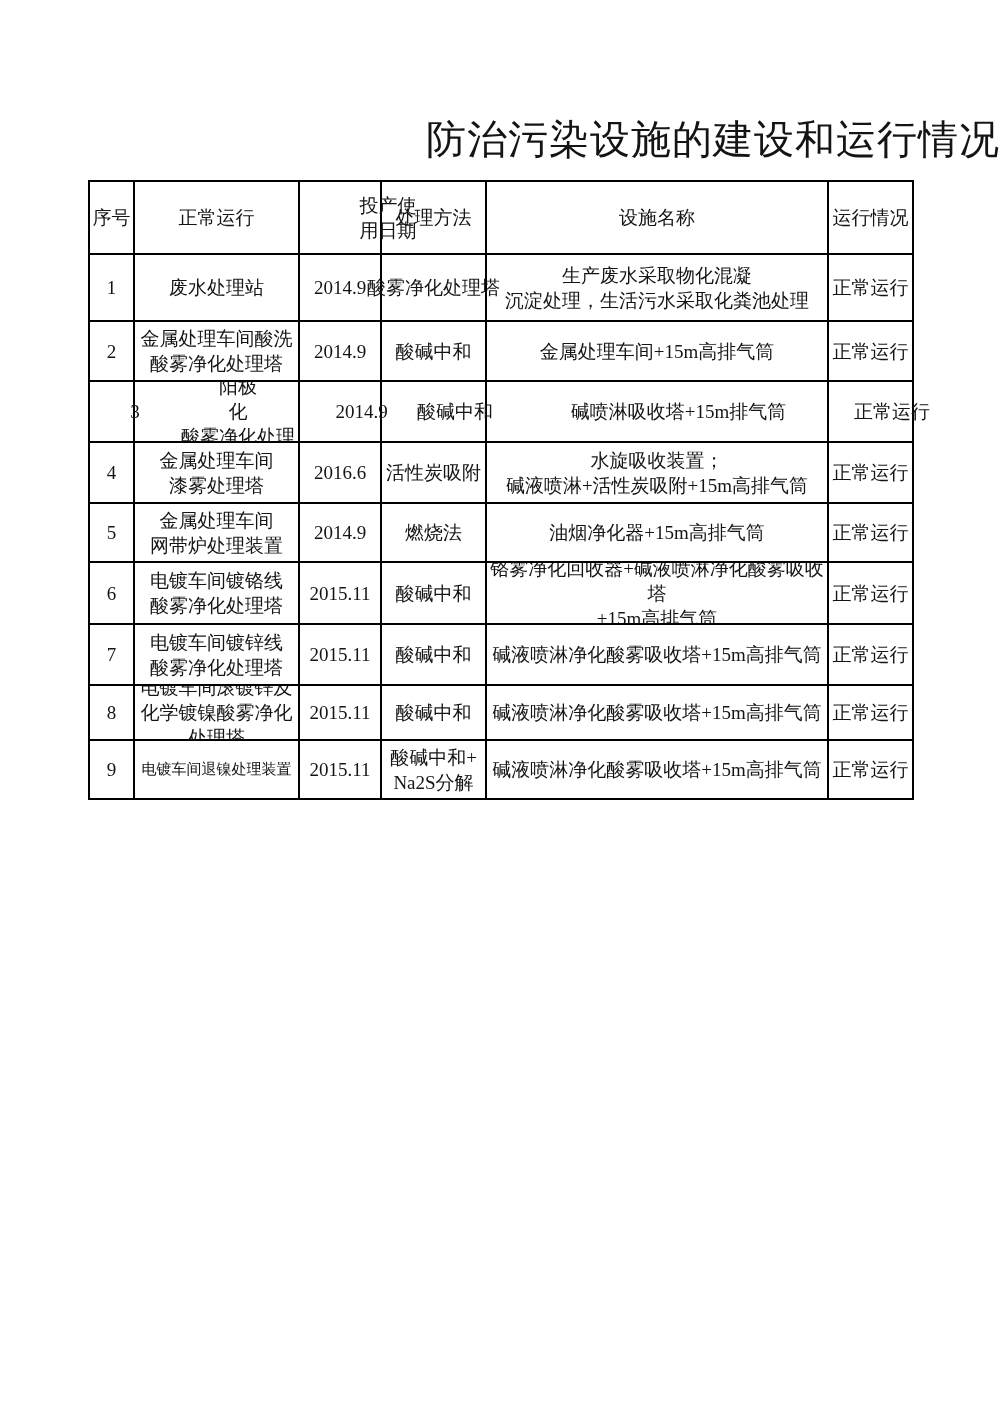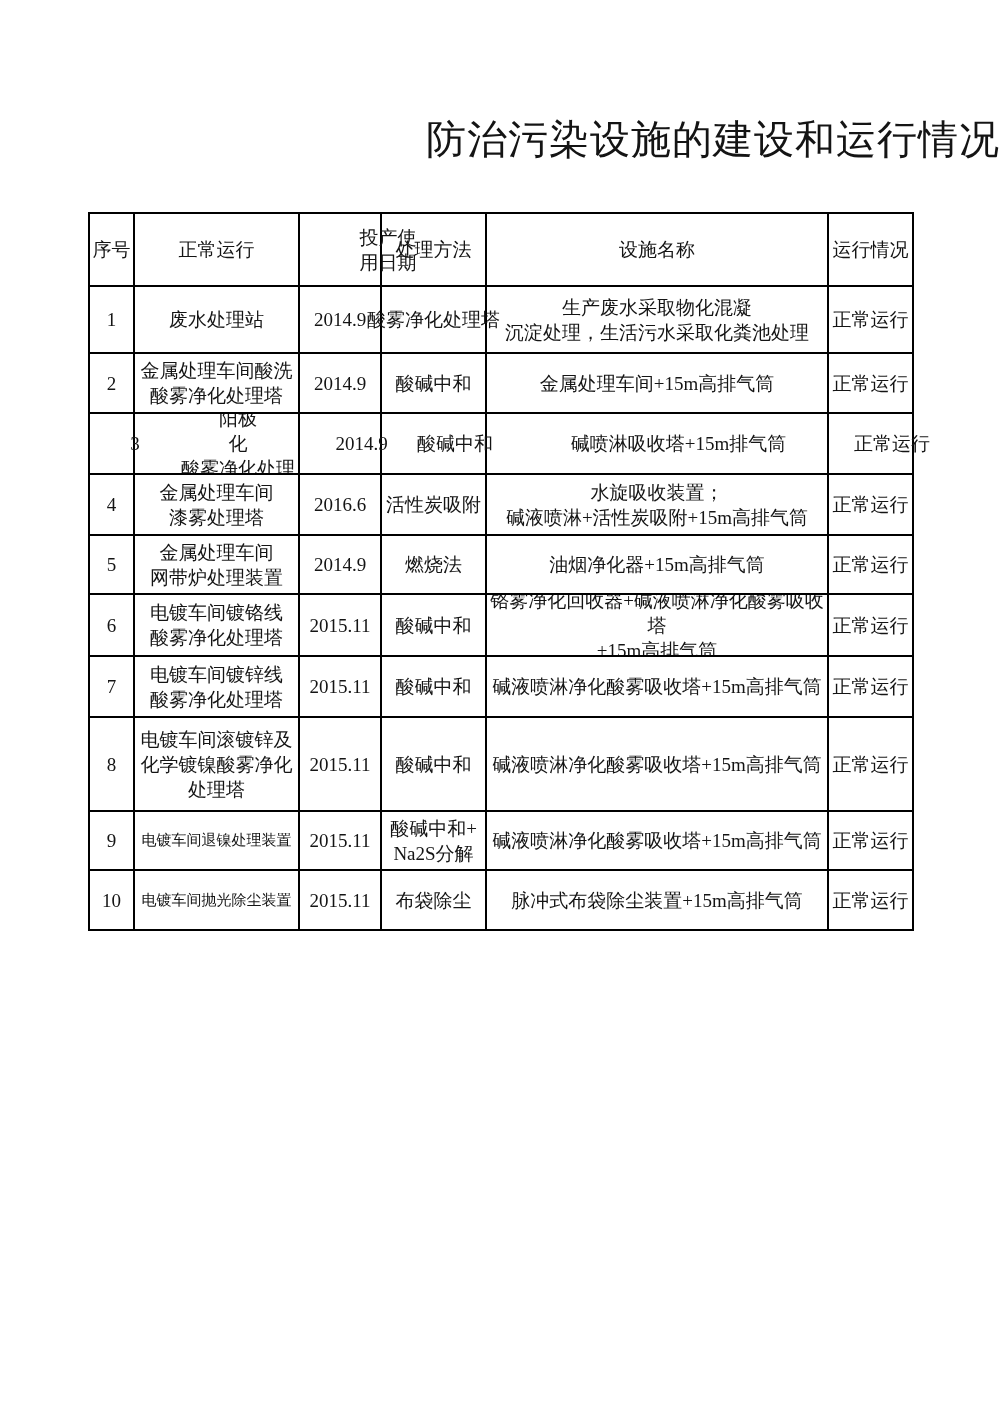--- a/index.html
+++ b/index.html
@@ -20,21 +20,21 @@
     left: 0;
     width: 100%;
     text-align: right;
     font-size: 40px;
     letter-spacing: 1px;
     white-space: nowrap;
   }
   table.facilities {
     position: absolute;
     left: 88px;
-    top: 212px;
+    top: 180px;
     width: 824px;
     border-collapse: collapse;
     table-layout: fixed;
   }
   table.facilities td, table.facilities th {
     border: 2px solid #000000;
     padding: 0;
     font-weight: normal;
     font-size: 19px;
     vertical-align: middle;
@@ -62,21 +62,21 @@
   .cw.pad { padding: 0 7px; margin-left: 48px; }
   .cw.small { font-size: 15px; }
   thead .cw { height: 71px; }
   tbody tr:nth-child(1)  .cw { height: 65px; }
   tbody tr:nth-child(2)  .cw { height: 58px; }
   tbody tr:nth-child(3)  .cw { height: 59px; padding-left: 45px; }
   tbody tr:nth-child(4)  .cw { height: 59px; }
   tbody tr:nth-child(5)  .cw { height: 57px; }
   tbody tr:nth-child(6)  .cw { height: 60px; }
   tbody tr:nth-child(7)  .cw { height: 59px; }
-  tbody tr:nth-child(8)  .cw { height: 92px; }
+  tbody tr:nth-child(8)  .cw { height: 53px; }
   tbody tr:nth-child(9)  .cw { height: 57px; }
   tbody tr:nth-child(10) .cw { height: 58px; }
 </style>
 </head>
 <body>
 
 <div class="page-title">防治污染设施的建设和运行情况</div>
 
 <table class="facilities">
   <colgroup>
@@ -297,34 +297,14 @@
           <div class="cw pre">酸碱中和+
 Na2S分解</div>
         </td>
       <td>
           <div class="cw">碱液喷淋净化酸雾吸收塔+15m高排气筒</div>
         </td>
       <td>
           <div class="cw pre">正常运行</div>
         </td>
     </tr>
-    <tr>
-      <td>
-          <div class="cw pre">10</div>
-        </td>
-      <td>
-          <div class="cw pre small">电镀车间抛光除尘装置</div>
-        </td>
-      <td>
-          <div class="cw pre">2015.11</div>
-        </td>
-      <td>
-          <div class="cw pre">布袋除尘</div>
-        </td>
-      <td>
-          <div class="cw">脉冲式布袋除尘装置+15m高排气筒</div>
-        </td>
-      <td>
-          <div class="cw pre">正常运行</div>
-        </td>
-    </tr>
   </tbody>
 </table>
 
 </body></html>

